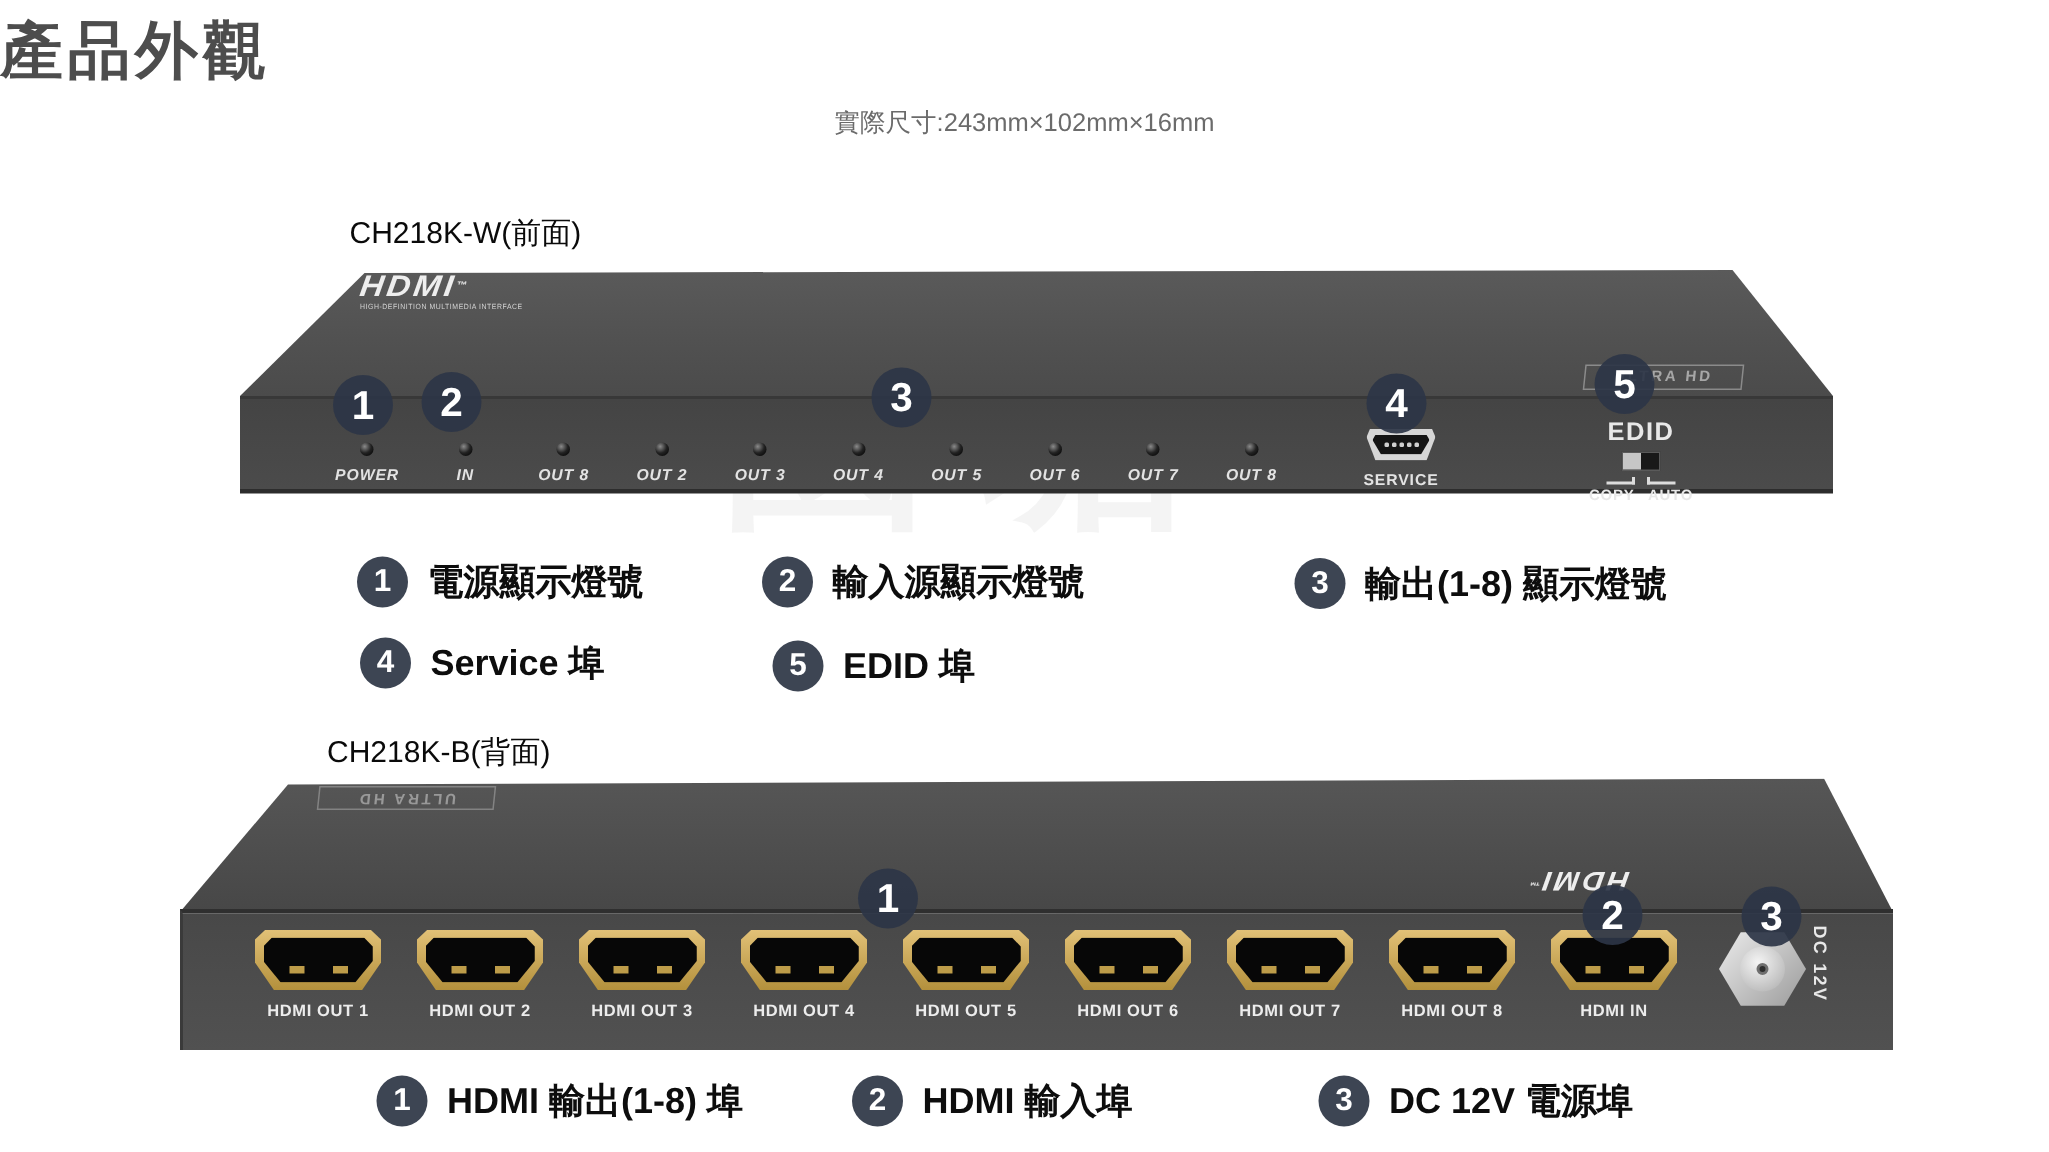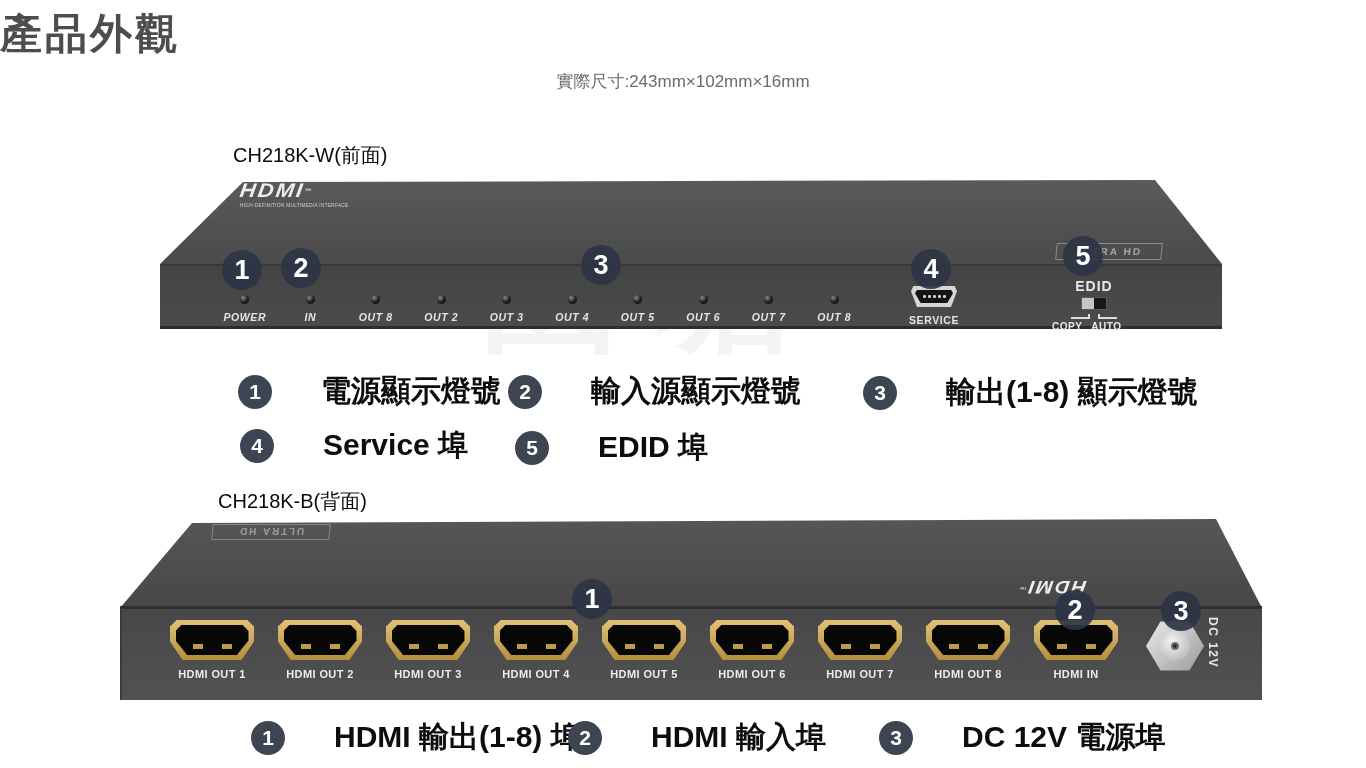--- a/index.html
+++ b/index.html
@@ -59,50 +59,50 @@
                display:flex; align-items:center; justify-content:center; }
   .usb-inner { width:38px; height:13px; background:#141414;
                clip-path:polygon(5% 0,95% 0,100% 25%,85% 100%,15% 100%,0 25%);
                display:flex; gap:2px; align-items:center; justify-content:center; }
   .usb-pin { width:3px; height:3px; background:#cfcfcf; border-radius:1px; }
   .service-label { margin-top:7px; font-size:10.5px; font-weight:bold; color:#e3e3e3;
                    letter-spacing:0.6px; }
 
   .edid { position:absolute; left:1052px; top:278px; width:84px; text-align:center;
           color:#e8e8e8; }
-  .edid-label { font-size:14px; font-weight:bold; letter-spacing:1px; }
+  .edid-label { font-size:17px; font-weight:bold; letter-spacing:1px; }
   .edid-switch { margin:3px auto 0; width:26px; height:13px; background:#191919;
                  border:1px solid #5a5a5a; display:flex; }
   .edid-knob { width:12px; height:100%; background:#c6c6c6; }
   .edid-brk { margin-top:4px; display:flex; justify-content:center; gap:8px; }
   .brk { width:19px; height:5px; }
   .brk-l { border-bottom:2px solid #dcdcdc; border-right:2px solid #dcdcdc; }
   .brk-r { border-bottom:2px solid #dcdcdc; border-left:2px solid #dcdcdc; }
-  .edid-opts { margin-top:2px; display:flex; gap:9px;
+  .edid-opts { margin-top:2px; display:flex; justify-content:center; gap:9px;
                font-size:10px; font-weight:bold; letter-spacing:0.5px; }
 
   
   .callout { position:absolute; width:40px; height:40px; border-radius:50%;
              background:rgba(45,53,70,0.92); color:#ffffff; font-weight:bold;
              font-size:27px; display:flex; align-items:center; justify-content:center; }
   .fc1 { left:222px;  top:250px; }
   .fc2 { left:281px;  top:248px; }
   .fc3 { left:581px;  top:245px; }
   .fc4 { left:911px;  top:249px; }
   .fc5 { left:1063px; top:236px; }
   .bc1 { left:572px;  top:579px; }
   .bc2 { left:1055px; top:590px; }
   .bc3 { left:1161px; top:591px; }
 
   
   .legend-item { position:absolute; display:flex; align-items:center; gap:13px; }
   .badge { width:34px; height:34px; border-radius:50%; background:#3d4553; color:#ffffff;
            font-size:21px; font-weight:bold; display:flex; align-items:center;
            justify-content:center; flex:none; }
-  .legend-text { font-size:30px; font-weight:bold; color:#0d0d0d; white-space:nowrap;margin-left:36px; }
+  .legend-text { font-size:24px; font-weight:bold; color:#0d0d0d; white-space:nowrap; }
   .front-legend > div.legend-item:nth-of-type(1){ left:238px; top:371px; }
   .front-legend > div.legend-item:nth-of-type(2){ left:508px; top:371px; }
   .front-legend > div.legend-item:nth-of-type(3){ left:863px; top:372px; }
   .front-legend > div.legend-item:nth-of-type(4){ left:240px; top:425px; }
   .front-legend > div.legend-item:nth-of-type(5){ left:515px; top:427px; }
   .back-legend  > div.legend-item:nth-of-type(1){ left:251px; top:717px; }
   .back-legend  > div.legend-item:nth-of-type(2){ left:568px; top:717px; }
   .back-legend  > div.legend-item:nth-of-type(3){ left:879px; top:717px; }
 
   

